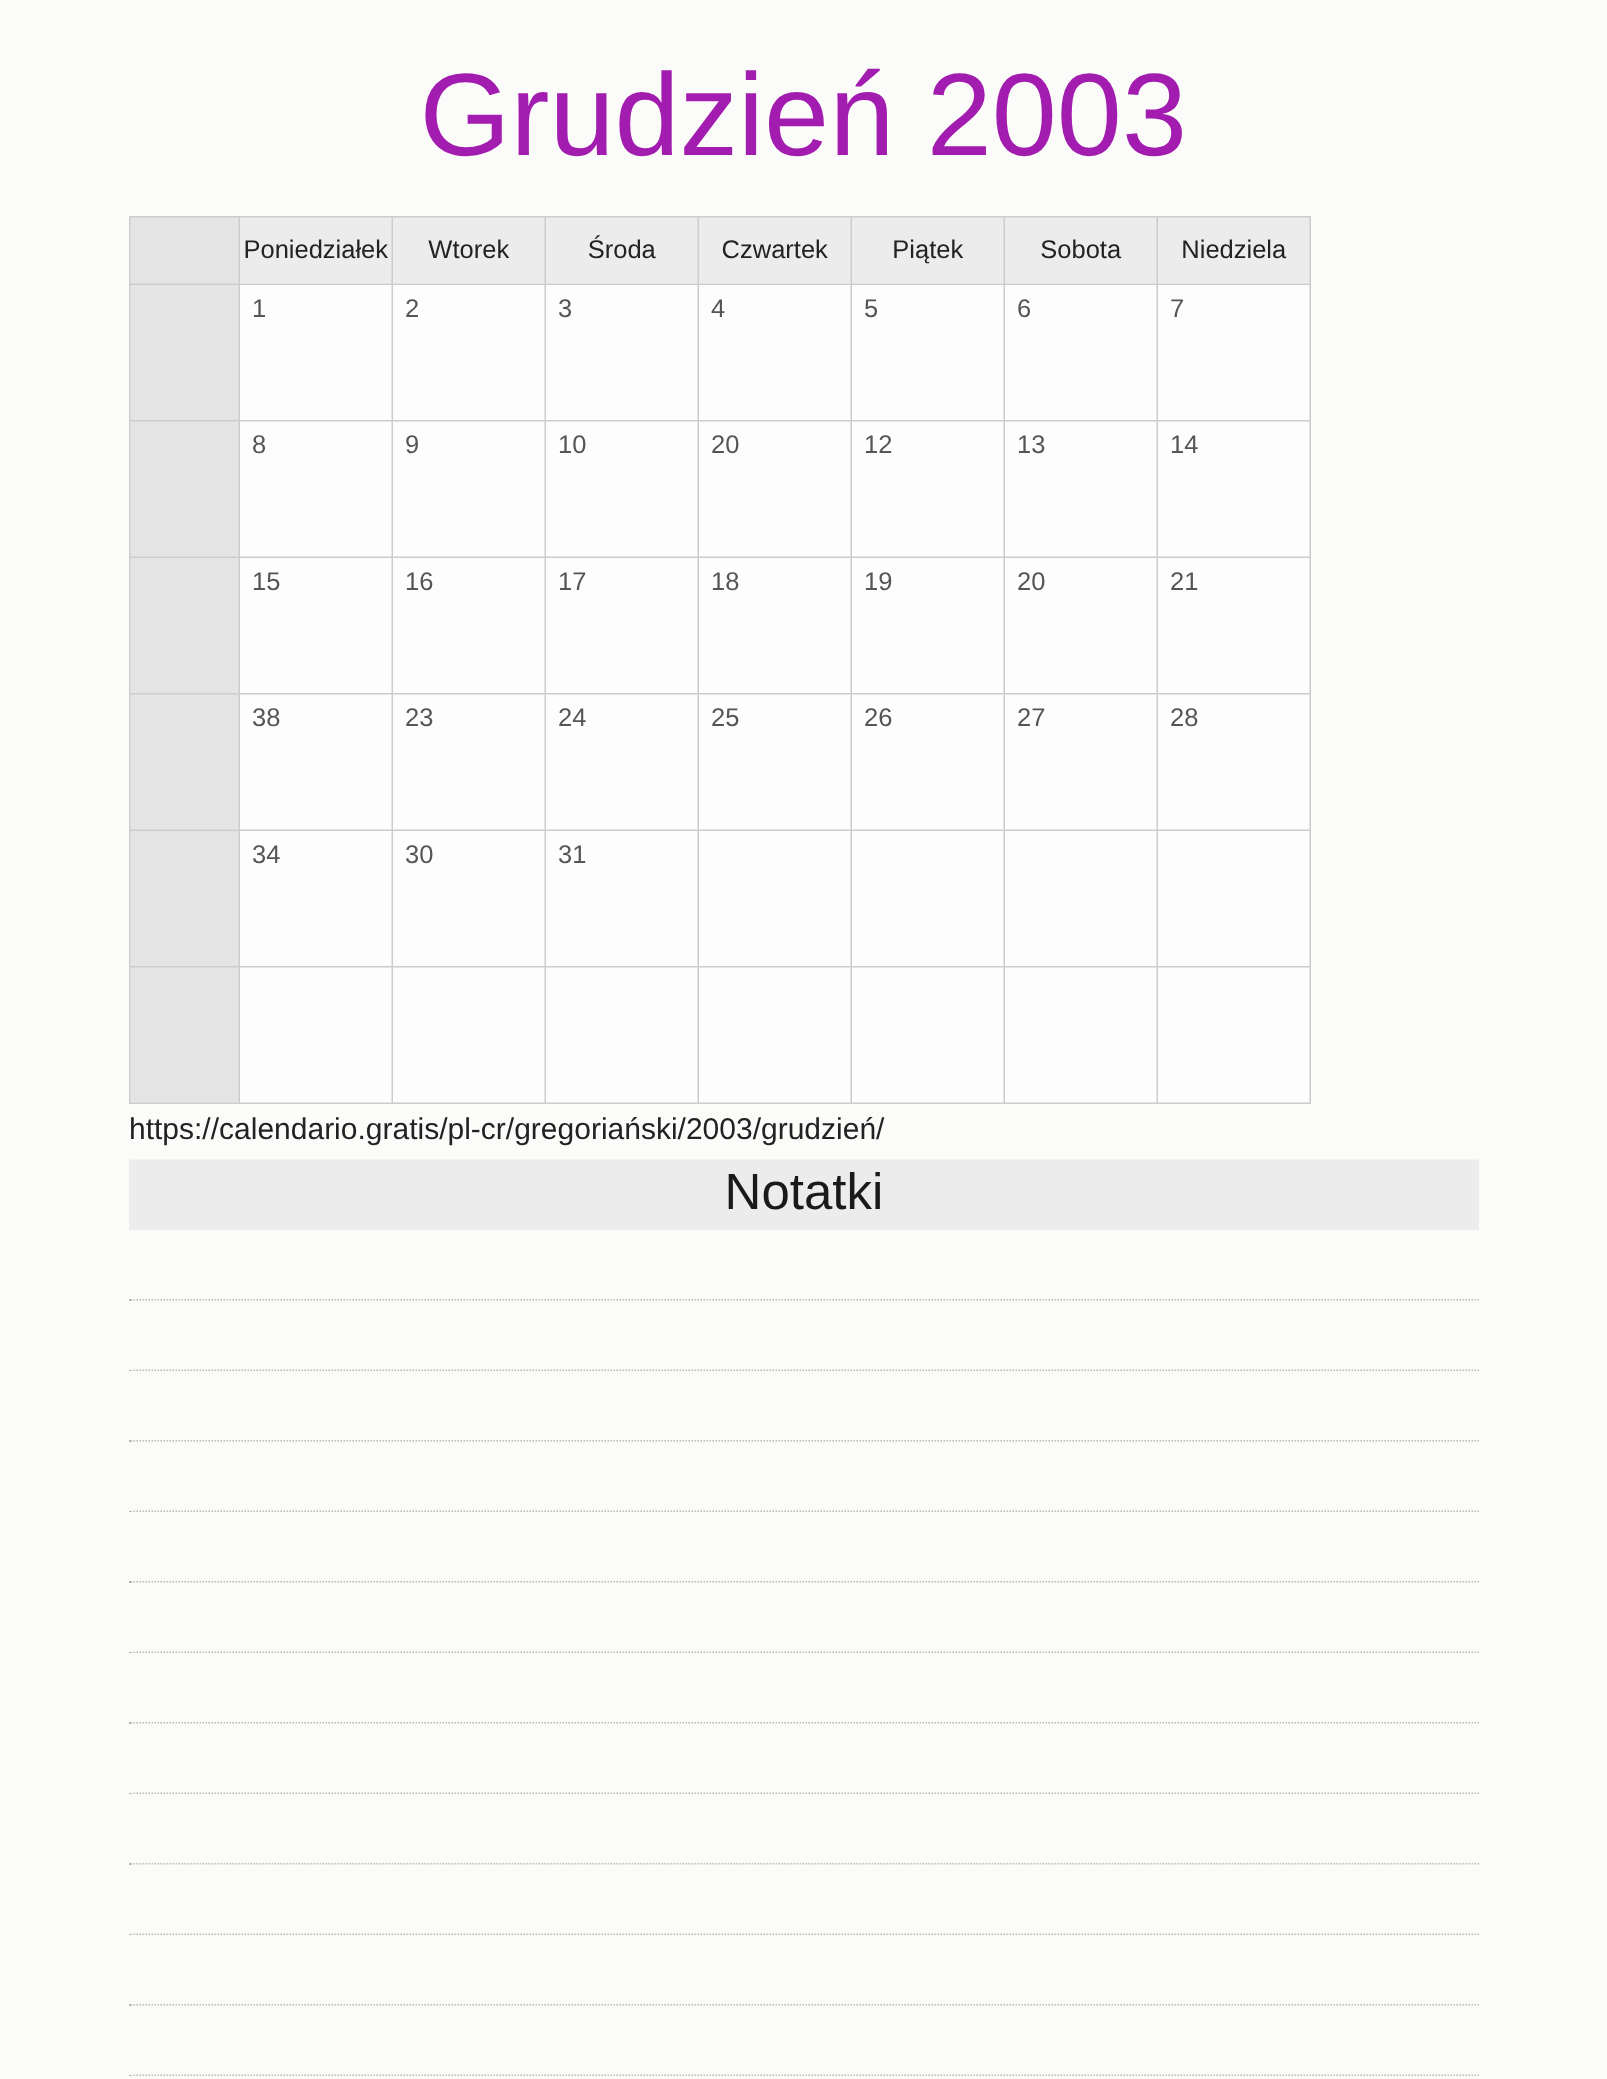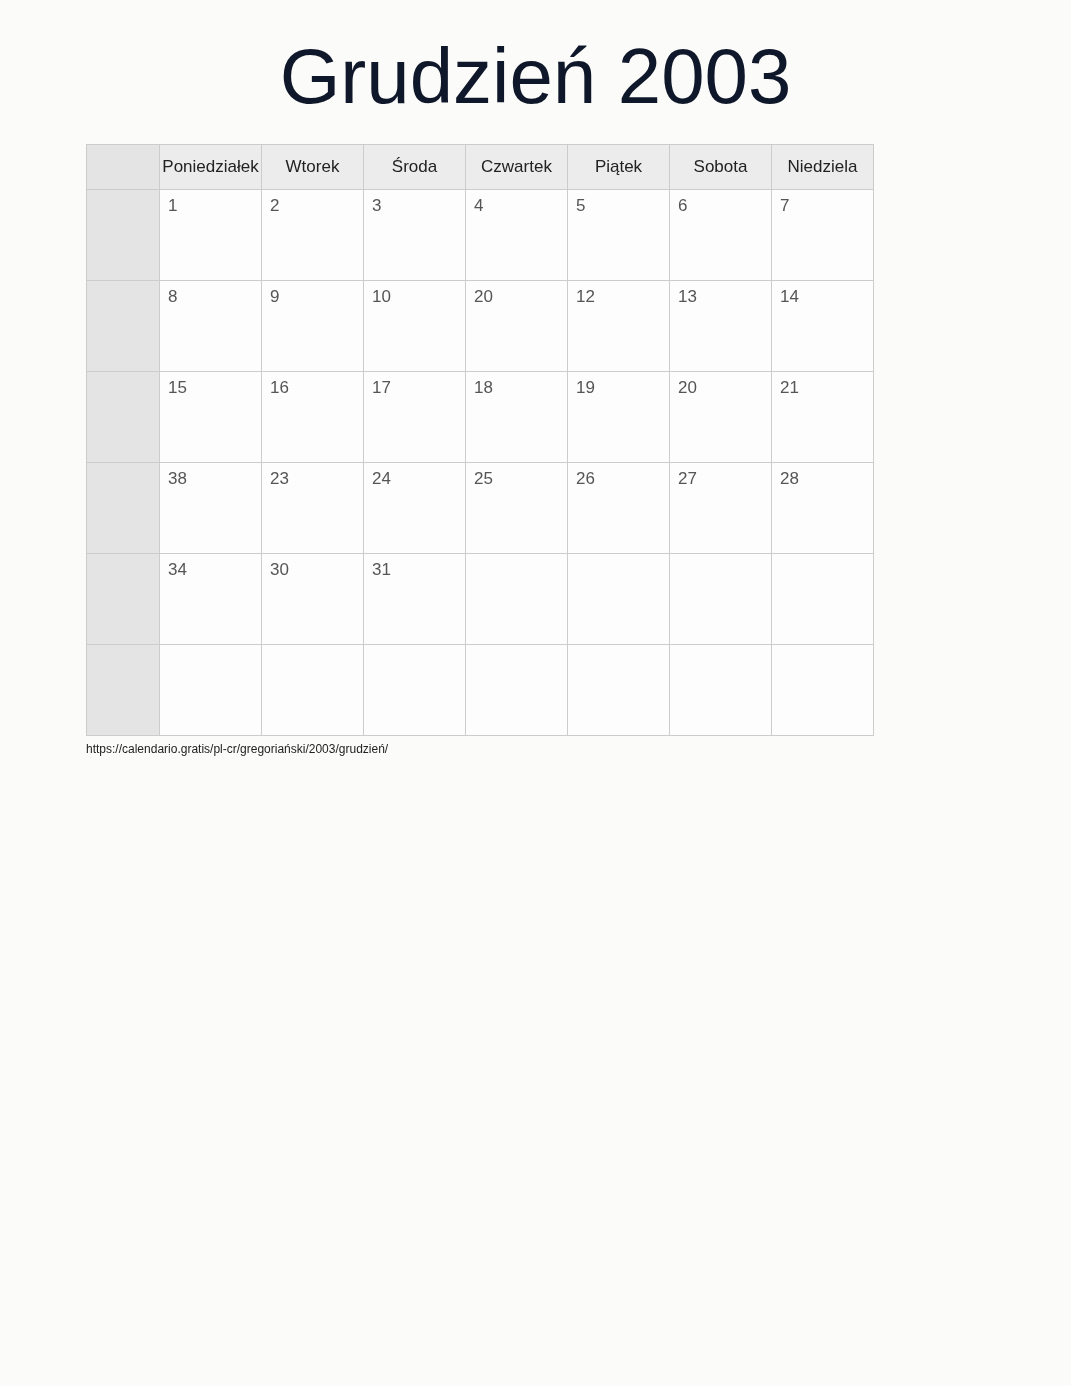--- a/index.html
+++ b/index.html
@@ -24,21 +24,21 @@
   }
   .title {
     text-align: center;
     font-size: 78px;
     font-weight: 400;
     letter-spacing: 0px;
     margin: 0;
     padding-top: 36px;
     padding-bottom: 10px;
     line-height: 1.05;
-    color: #0f172a;
+    color: #a21caf;
   }
   .cal-wrap {
     margin: 16px 86px 0 86px;
   }
   table.cal {
     border-collapse: collapse;
     width: 788px;
     table-layout: fixed;
   }
   table.cal th {
@@ -66,21 +66,21 @@
     color: #555;
   }
   table.cal td.gutter {
     background: #e4e4e4;
     border-left: 1px solid #cccccc;
     border-right: 1px solid #cccccc;
     padding: 0;
   }
   .url {
     margin: 6px 0 0 86px;
-    font-size: 12px;
+    font-size: 20px;
     color: #222;
     font-family: "Liberation Sans", sans-serif;
   }
   .notes-wrap {
     margin: 8px 86px 0 86px;
     width: 900px;
   }
   .notes-header {
     background: #ececec;
     text-align: center;
@@ -179,14 +179,31 @@
           <td></td>
           <td></td>
           <td></td>
         </tr>
       </tbody>
     </table>
   </div>
 
   <div class="url">https://calendario.gratis/pl-cr/gregoriański/2003/grudzień/</div>
 
+  <div class="notes-wrap">
+    <div class="notes-header">Notatki</div>
+    <div>
+      <div class="note-line"></div>
+      <div class="note-line"></div>
+      <div class="note-line"></div>
+      <div class="note-line"></div>
+      <div class="note-line"></div>
+      <div class="note-line"></div>
+      <div class="note-line"></div>
+      <div class="note-line"></div>
+      <div class="note-line"></div>
+      <div class="note-line"></div>
+      <div class="note-line"></div>
+      <div class="note-line"></div>
+    </div>
+  </div>
 
 </div>
 
 </body></html>

